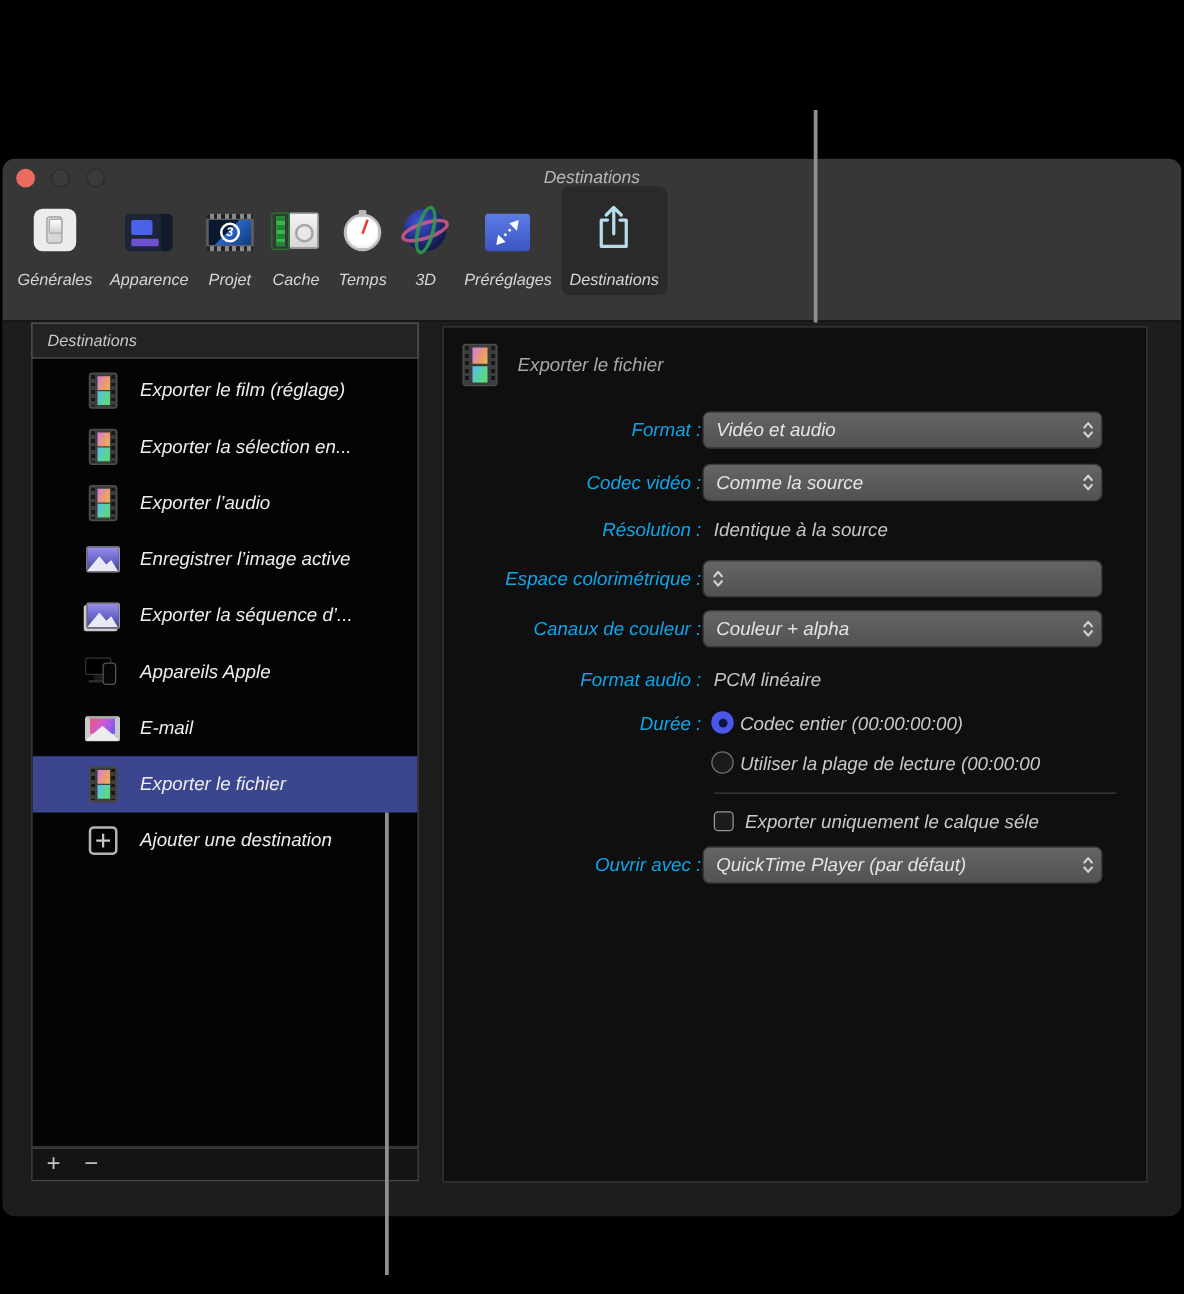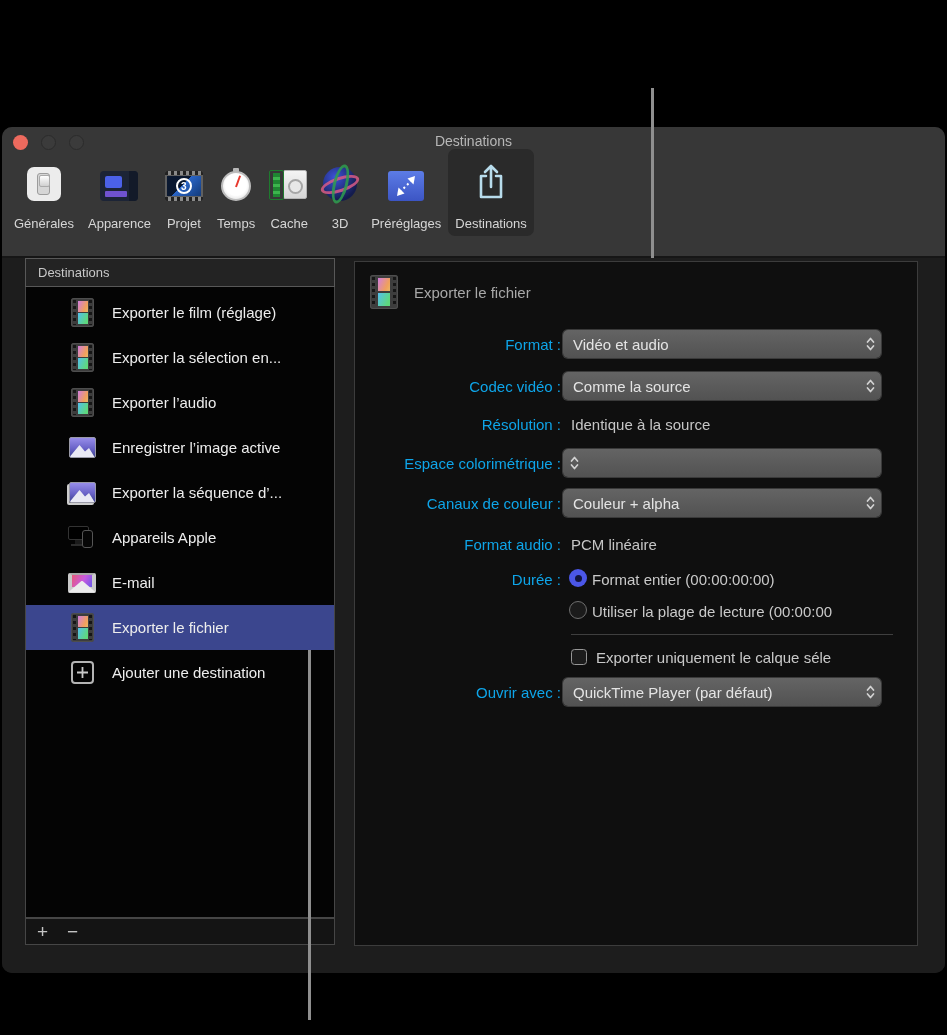--- a/index.html
+++ b/index.html
@@ -1,18 +1,18 @@
 <!DOCTYPE html>
 <html><head>
 <meta charset="utf-8">
 <style>
   * { margin:0; padding:0; box-sizing:border-box; }
   html,body { width:947px; height:1035px; background:#000; overflow:hidden;
               font-family:"Liberation Sans", sans-serif; }
-  .stage { position:relative; width:947px; height:1035px; background:#000; }
+  .stage { position:relative; width:947px; height:1035px; background:#000;font-style:italic; }
 
   
   .window { position:absolute; left:2px; top:127px; width:943px; height:846px;
             background:#1d1d1d; border-radius:10px; overflow:hidden; }
 
   
   .toolbar { position:absolute; left:0; top:0; width:100%; height:131px;
              background:#373737; border-bottom:2px solid #161616; }
   .traffic { position:absolute; top:8px; left:11px; display:flex; gap:13px; }
   .tl { width:15px; height:15px; border-radius:50%; }
@@ -221,34 +221,34 @@
           <span class="tb-ic">
               <span class="icon-projet">
                 <span class="pj-f"></span>
                 <span class="pj-c">3</span>
               </span>
             </span>
           <span class="tb-label">Projet</span>
         </div>
         <div class="tb-item">
           <span class="tb-ic">
-              <span class="icon-temps">
-                <span class="nd"></span>
-              </span>
-            </span>
-          <span class="tb-label">Temps</span>
-        </div>
-        <div class="tb-item">
-          <span class="tb-ic">
               <span class="icon-cache">
                 <span class="dr"></span>
                 <span class="rm"></span>
               </span>
             </span>
           <span class="tb-label">Cache</span>
+        </div>
+        <div class="tb-item">
+          <span class="tb-ic">
+              <span class="icon-temps">
+                <span class="nd"></span>
+              </span>
+            </span>
+          <span class="tb-label">Temps</span>
         </div>
         <div class="tb-item">
           <span class="tb-ic">
               <span class="icon-3d">
                 <span class="rp"></span>
                 <span class="rg"></span>
               </span>
             </span>
           <span class="tb-label">3D</span>
         </div>
@@ -420,21 +420,21 @@
                 <path d="M1.5 6 L4.5 2.5 L7.5 6 M1.5 10 L4.5 13.5 L7.5 10" fill="none" stroke="#d2d2d2" stroke-width="1.7" stroke-linecap="round" stroke-linejoin="round"></path>
               </svg>
           </span>
         </div>
 
         <div class="row-label" style="top:274px;">Format audio :</div>
         <div class="row-value" style="top:274px;">PCM linéaire</div>
 
         <div class="row-label" style="top:309px;">Durée :</div>
         <div class="radio sel" style="left:214px; top:307px;"></div>
-        <div class="r-lab" style="left:237px; top:309px;">Format entier (00:00:00:00)</div>
+        <div class="r-lab" style="left:237px; top:309px;">Codec entier (00:00:00:00)</div>
         <div class="radio unsel" style="left:214px; top:339px;"></div>
         <div class="r-lab" style="left:237px; top:341px;">Utiliser la plage de lecture (00:00:00</div>
 
         <div class="divider" style="top:372px;"></div>
 
         <div class="checkbox" style="left:216px; top:387px;"></div>
         <div class="r-lab" style="left:241px; top:387px;">Exporter uniquement le calque séle</div>
 
         <div class="row-label" style="top:422px;">Ouvrir avec :</div>
         <div class="popup" style="top:416px;">

